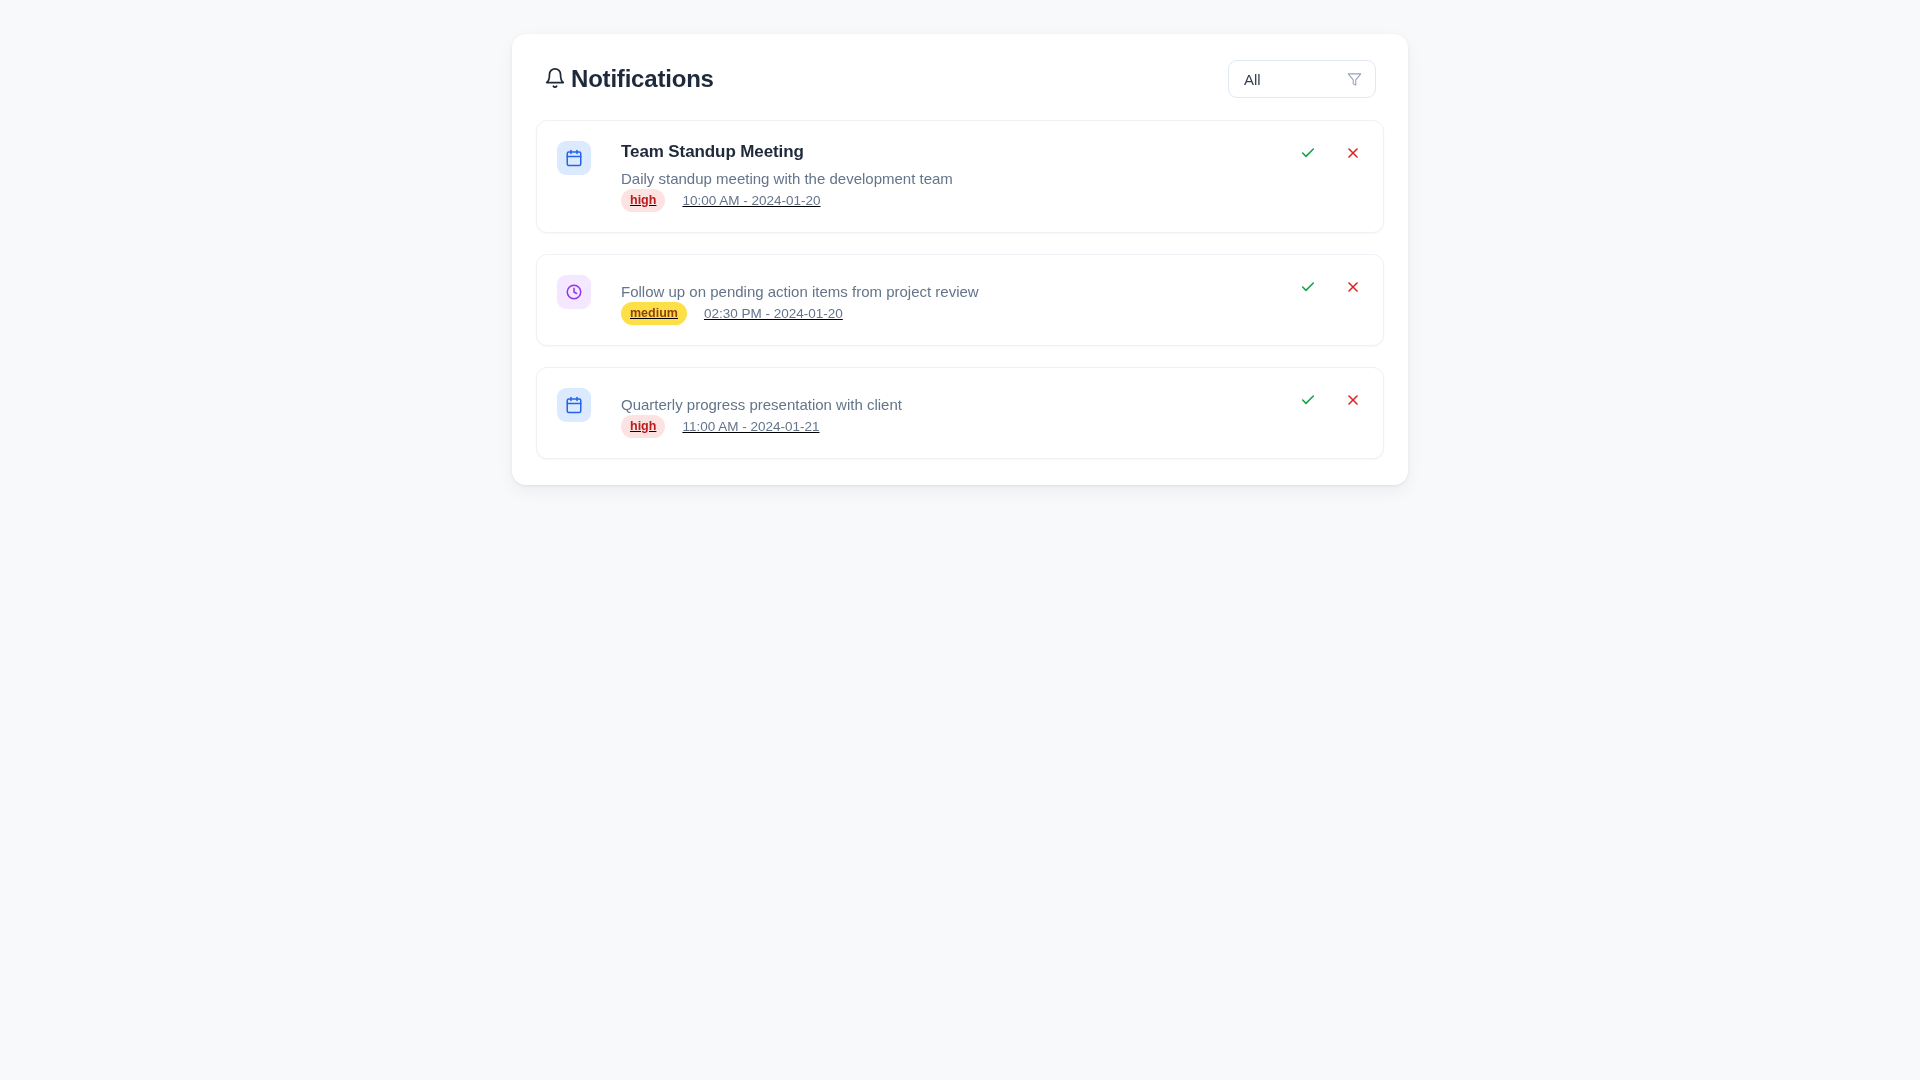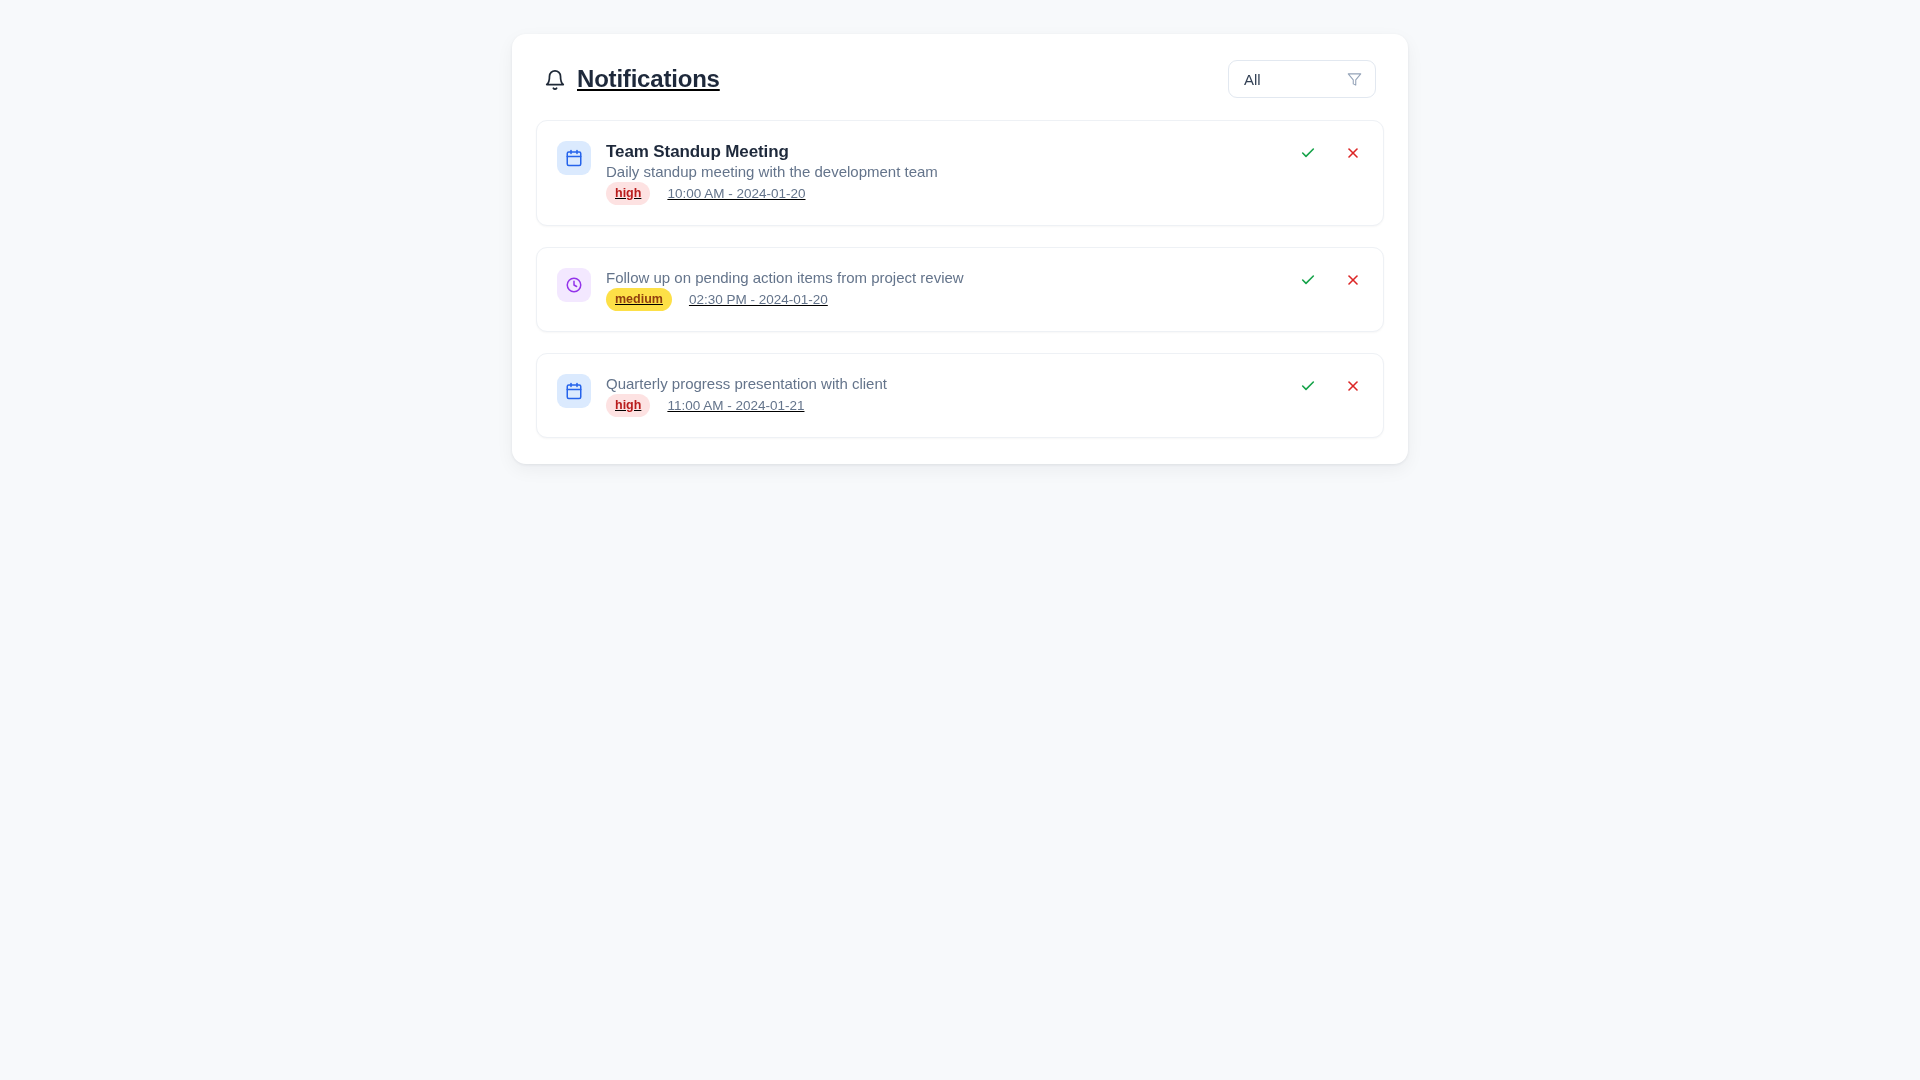--- a/index.html
+++ b/index.html
@@ -37,23 +37,22 @@
   
   .panel-header {
     display: flex;
     align-items: center;
     justify-content: space-between;
     padding: 4px 8px 0 8px;
     margin-bottom: 22px;
   }
   .header-left {
     display: flex;
-    align-items: flex-end;
-    gap: 11px;
-    text-decoration: underline;
+    align-items: flex-start;
+    gap: 5px;
   }
   .bell-icon {
     display: block;
     width: 22px;
     height: 22px;
     flex: none;
     color: #1f2937;
   }
   .page-title {
     font-size: 24px;
@@ -94,21 +93,21 @@
   .notif-list {
     display: flex;
     flex-direction: column;
     gap: 21px;
   }
 
   .notif-card {
     position: relative;
     display: flex;
     align-items: flex-start;
-    gap: 15px;
+    gap: 30px;
     box-sizing: border-box;
     padding: 19px 20px 20px 20px;
     background: #ffffff;
     border: 1px solid #eef1f5;
     border-radius: 11px;
     box-shadow: 0 1px 2px rgba(16,24,40,0.035);
   }
 
   .notif-icon-box {
     flex: none;
@@ -130,20 +129,21 @@
     padding-top: 1px;
   }
   .notif-title {
     font-size: 17px;
     font-weight: bold;
     color: #1e293b;
     line-height: 1.25;
     letter-spacing: -0.1px;
   }
   .notif-desc {
+    margin-top: 7px;
     font-size: 15px;
     color: #64748b;
     line-height: 1.3;
   }
   .notif-meta {
     display: flex;
     align-items: center;
     gap: 17px;
     text-decoration: underline;
   }

